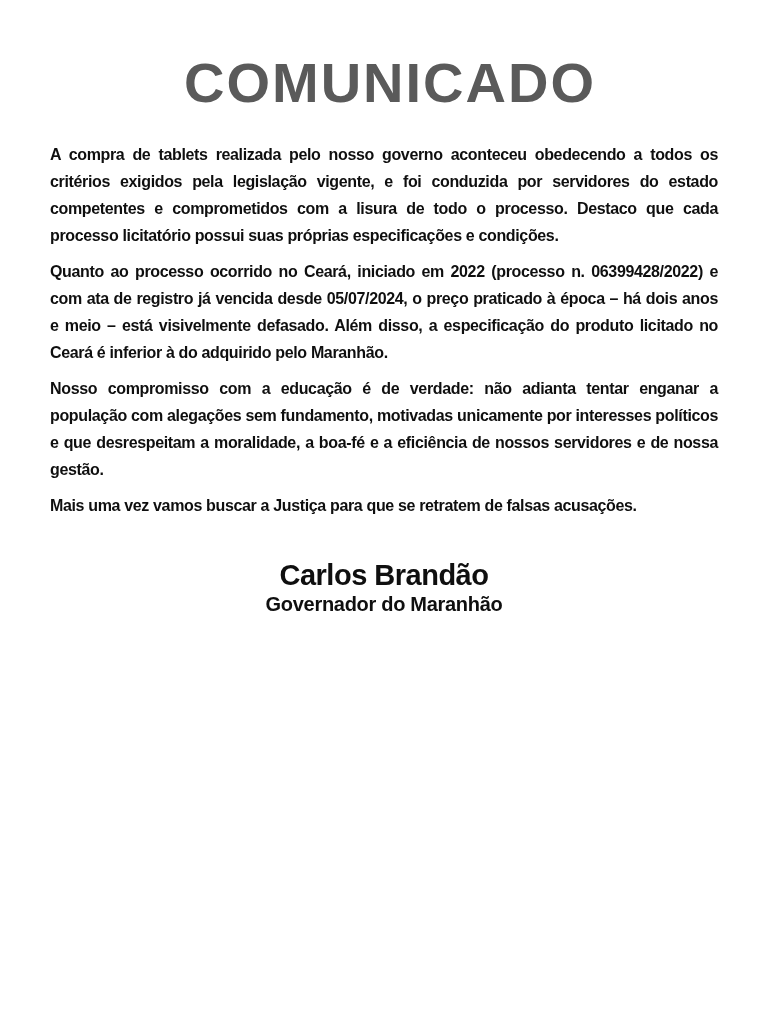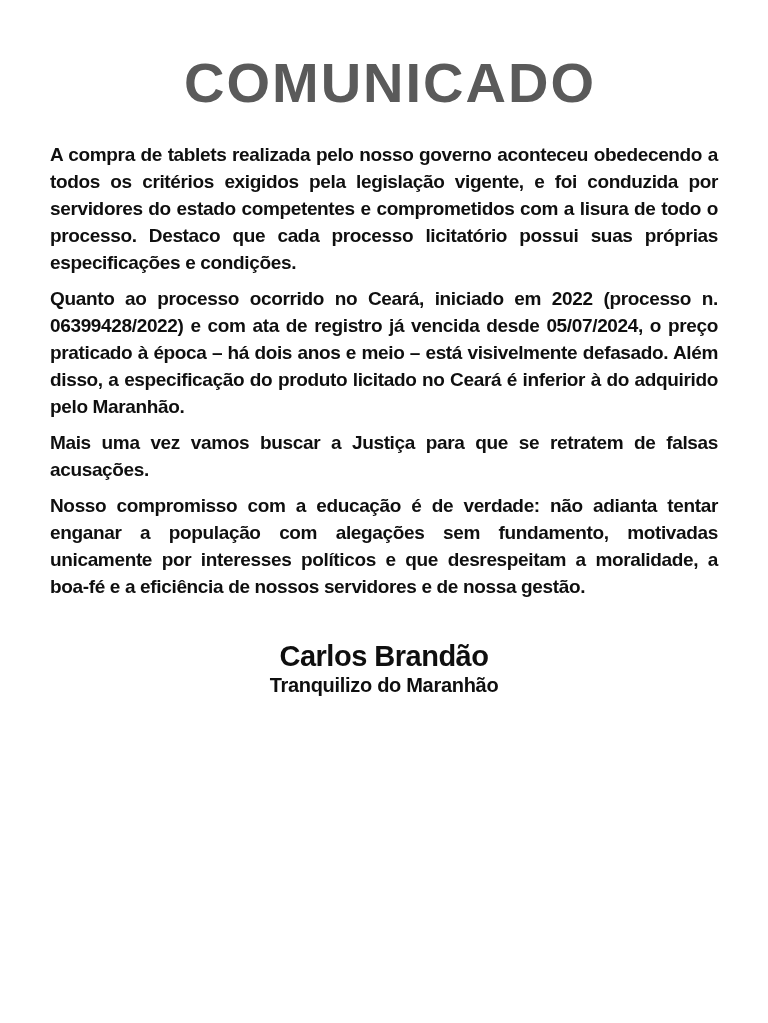--- a/index.html
+++ b/index.html
@@ -27,21 +27,21 @@
     letter-spacing: 2px;
     color: var(--theme-title, #5a5a5a);
     font-family: "Liberation Sans", sans-serif;
     padding-left: 12px;
   }
 
   .content {
     width: 668px;
     margin: 26px auto 1px auto;
     color: var(--theme-body, #0f0f0f);
-    font-size: 19px;
+    font-size: 16px;
     font-weight: bold;
     line-height: 27px;
     letter-spacing: -0.35px;
     text-align: justify;
   }
 
   .content p.para {
     margin-bottom: 9px;
   }
 
@@ -68,22 +68,22 @@
 </head>
 <body>
 
 <div class="page">
 
   <h1 class="title">COMUNICADO</h1>
 
   <div class="content">
     <p class="para">A compra de tablets realizada pelo nosso governo aconteceu obedecendo a todos os critérios exigidos pela legislação vigente, e foi conduzida por servidores do estado competentes e comprometidos com a lisura de todo o processo. Destaco que cada processo licitatório possui suas próprias especificações e condições.</p>
     <p class="para">Quanto ao processo ocorrido no Ceará, iniciado em 2022 (processo n. 06399428/2022) e com ata de registro já vencida desde 05/07/2024, o preço praticado à época – há dois anos e meio – está visivelmente defasado. Além disso, a especificação do produto licitado no Ceará é inferior à do adquirido pelo Maranhão.</p>
+    <p class="para">Nosso compromisso com a educação é de verdade: não adianta tentar enganar a população com alegações sem fundamento, motivadas unicamente por interesses políticos e que desrespeitam a moralidade, a boa-fé e a eficiência de nossos servidores e de nossa gestão.</p>
     <p class="para">Mais uma vez vamos buscar a Justiça para que se retratem de falsas acusações.</p>
-    <p class="para">Nosso compromisso com a educação é de verdade: não adianta tentar enganar a população com alegações sem fundamento, motivadas unicamente por interesses políticos e que desrespeitam a moralidade, a boa-fé e a eficiência de nossos servidores e de nossa gestão.</p>
   </div>
 
   <div class="signature">
     <div class="sig-name">Carlos Brandão</div>
-    <div class="sig-role">Tranquilizo do Maranhão</div>
+    <div class="sig-role">Governador do Maranhão</div>
   </div>
 
 </div>
 
 </body></html>

